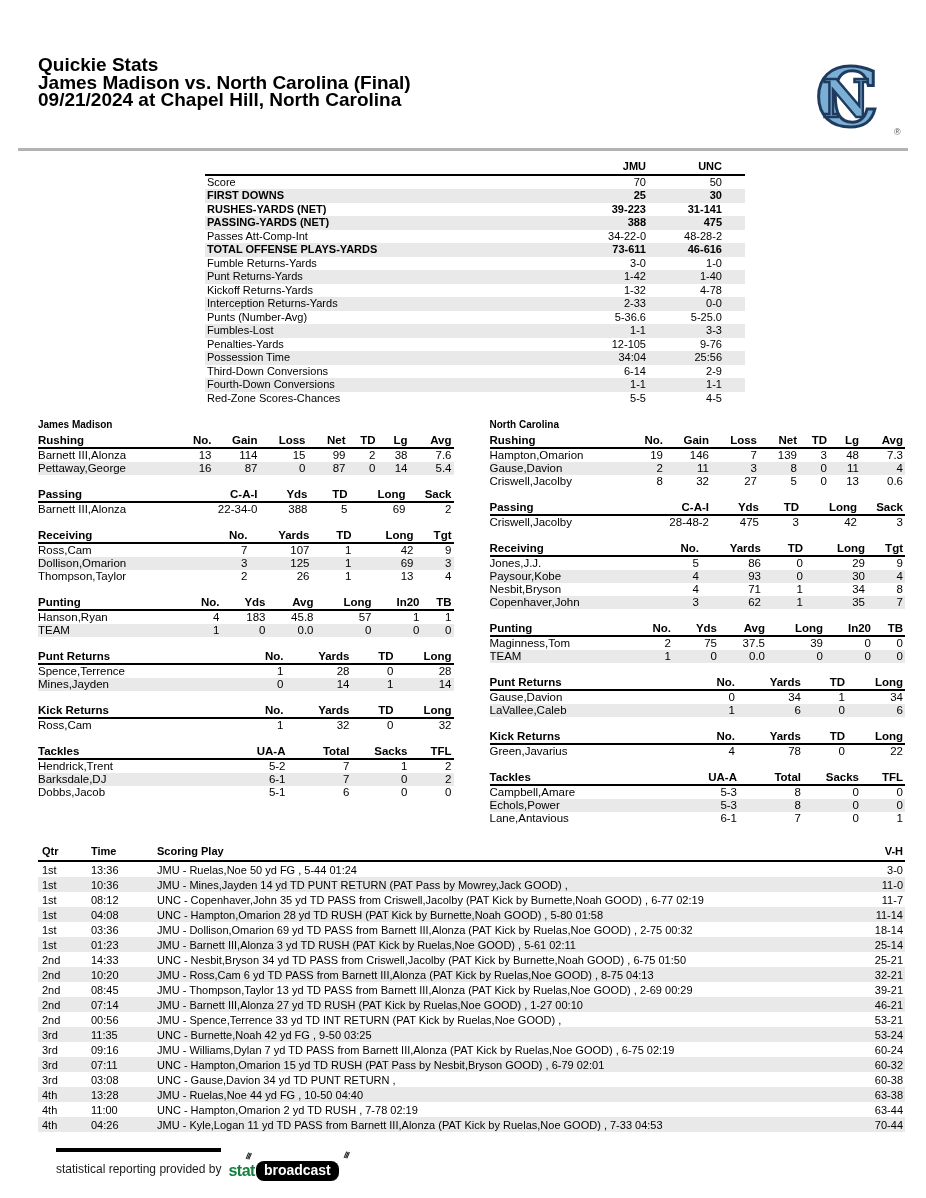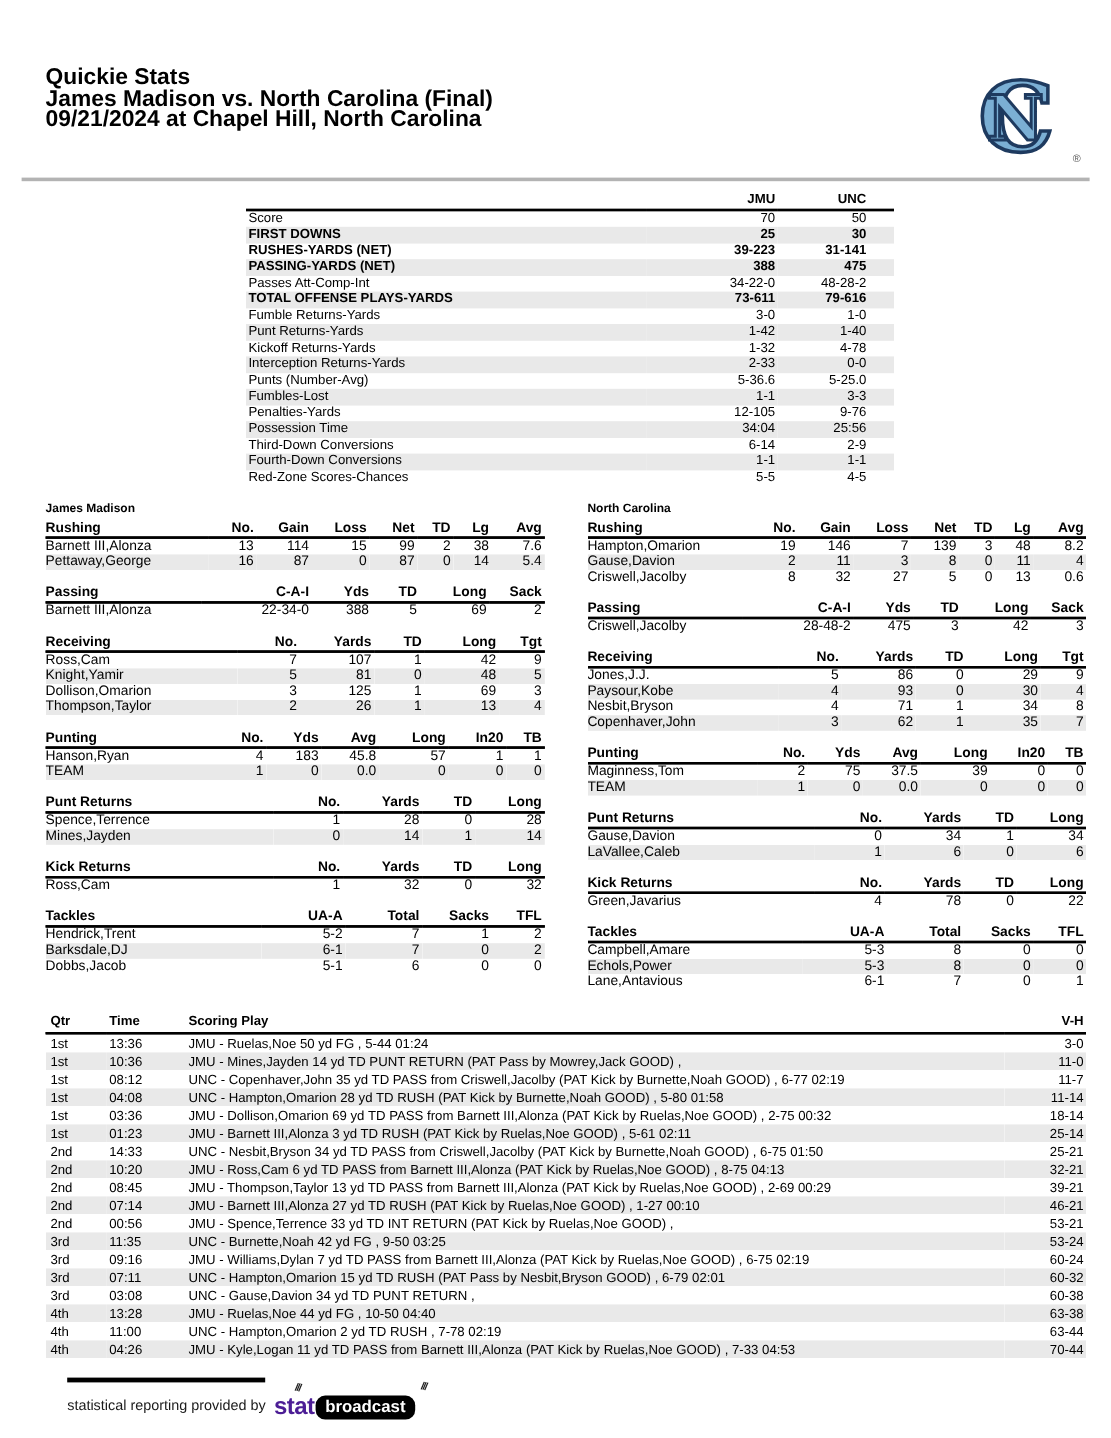--- a/index.html
+++ b/index.html
@@ -41,21 +41,21 @@
   .scoring .c-time{width:62px;}
   .scoring .c-vh{width:64px;text-align:right;padding-right:2px;}
   .scoring td{padding:1.5px 2px;line-height:12px;white-space:nowrap;overflow:hidden;}
   .scoring td.c-vh{text-align:right;}
   .scoring tbody tr:nth-child(even){background:#e9e9e9;}
   
   .footer{margin-top:16px;margin-left:18px;}
   .footer-bar{width:165px;height:4px;background:#000;}
   .footer-line{display:flex;align-items:center;gap:7px;margin-top:5px;font-size:12px;color:#1a1a1a;}
   .brand{display:flex;align-items:center;position:relative;padding-top:4px;}
-  .brand-stat{font-weight:bold;font-size:20px;letter-spacing:-0.5px;color:#4c1d95;}
+  .brand-stat{font-weight:bold;font-size:16px;letter-spacing:-0.5px;color:#15803d;}
   .brand-box{background:#000;color:#fff;font-weight:bold;font-size:14px;padding:1px 8px 3px;border-radius:8px;margin-left:1px;position:relative;}
   .tick{position:absolute;font-size:9px;font-weight:bold;color:#1a1a1a;letter-spacing:-1px;}
   .tick-l{top:-6px;left:18px;transform:rotate(12deg);}
   .tick-r{top:-7px;right:-10px;transform:rotate(12deg);}
 </style>
 </head>
 <body>
 
 <div class="page">
 
@@ -106,21 +106,21 @@
           <td class="c-unc">475</td>
         </tr>
         <tr>
           <td class="c-label">Passes Att-Comp-Int</td>
           <td class="c-jmu">34-22-0</td>
           <td class="c-unc">48-28-2</td>
         </tr>
         <tr class="bold">
           <td class="c-label">TOTAL OFFENSE PLAYS-YARDS</td>
           <td class="c-jmu">73-611</td>
-          <td class="c-unc">79-616</td>
+          <td class="c-unc">46-616</td>
         </tr>
         <tr>
           <td class="c-label">Fumble Returns-Yards</td>
           <td class="c-jmu">3-0</td>
           <td class="c-unc">1-0</td>
         </tr>
         <tr>
           <td class="c-label">Punt Returns-Yards</td>
           <td class="c-jmu">1-42</td>
           <td class="c-unc">1-40</td>
@@ -275,28 +275,20 @@
             <tbody>
               <tr>
                 <td class="name">Ross,Cam</td>
                 <td>7</td>
                 <td>107</td>
                 <td>1</td>
                 <td>42</td>
                 <td>9</td>
               </tr>
               <tr>
-                <td class="name">Knight,Yamir</td>
-                <td>5</td>
-                <td>81</td>
-                <td>0</td>
-                <td>48</td>
-                <td>5</td>
-              </tr>
-              <tr>
                 <td class="name">Dollison,Omarion</td>
                 <td>3</td>
                 <td>125</td>
                 <td>1</td>
                 <td>69</td>
                 <td>3</td>
               </tr>
               <tr>
                 <td class="name">Thompson,Taylor</td>
                 <td>2</td>
@@ -481,21 +473,21 @@
             </thead>
             <tbody>
               <tr>
                 <td class="name">Hampton,Omarion</td>
                 <td>19</td>
                 <td>146</td>
                 <td>7</td>
                 <td>139</td>
                 <td>3</td>
                 <td>48</td>
-                <td>8.2</td>
+                <td>7.3</td>
               </tr>
               <tr>
                 <td class="name">Gause,Davion</td>
                 <td>2</td>
                 <td>11</td>
                 <td>3</td>
                 <td>8</td>
                 <td>0</td>
                 <td>11</td>
                 <td>4</td>

